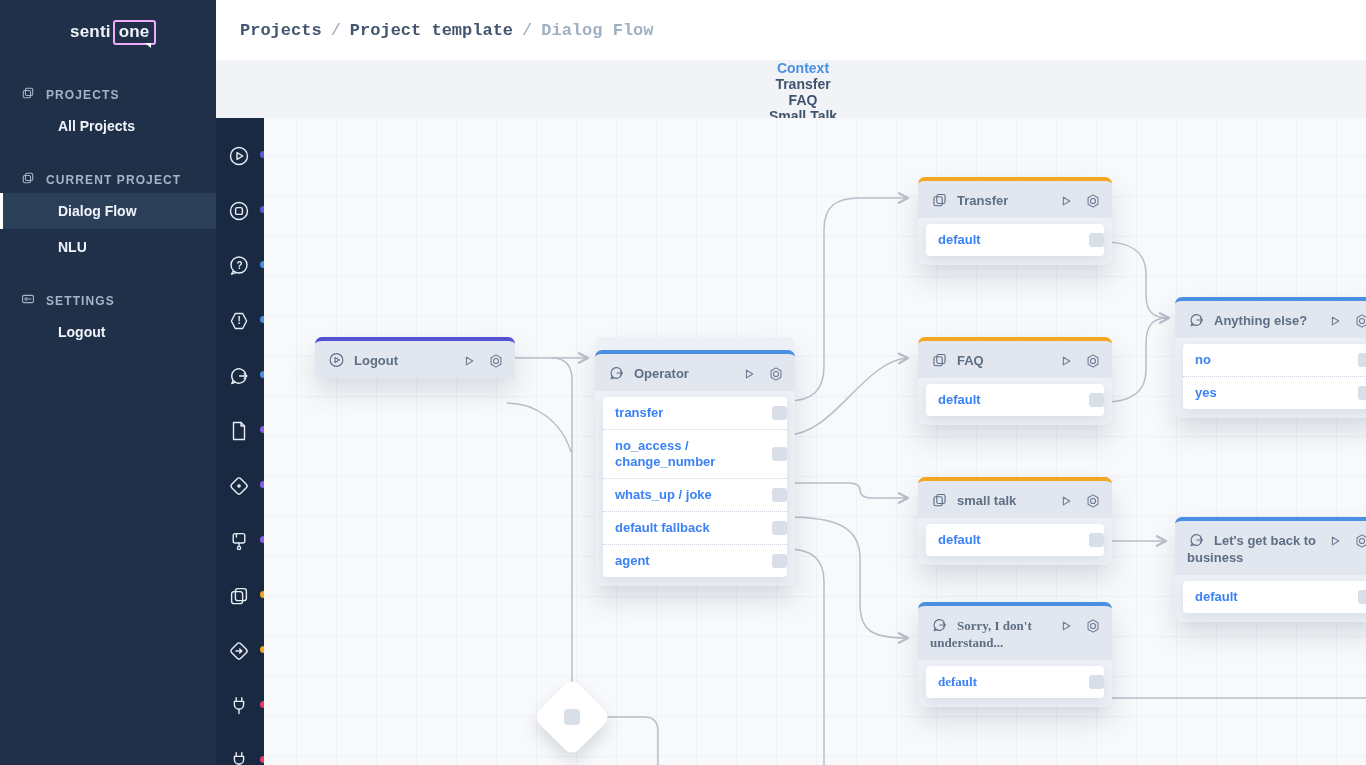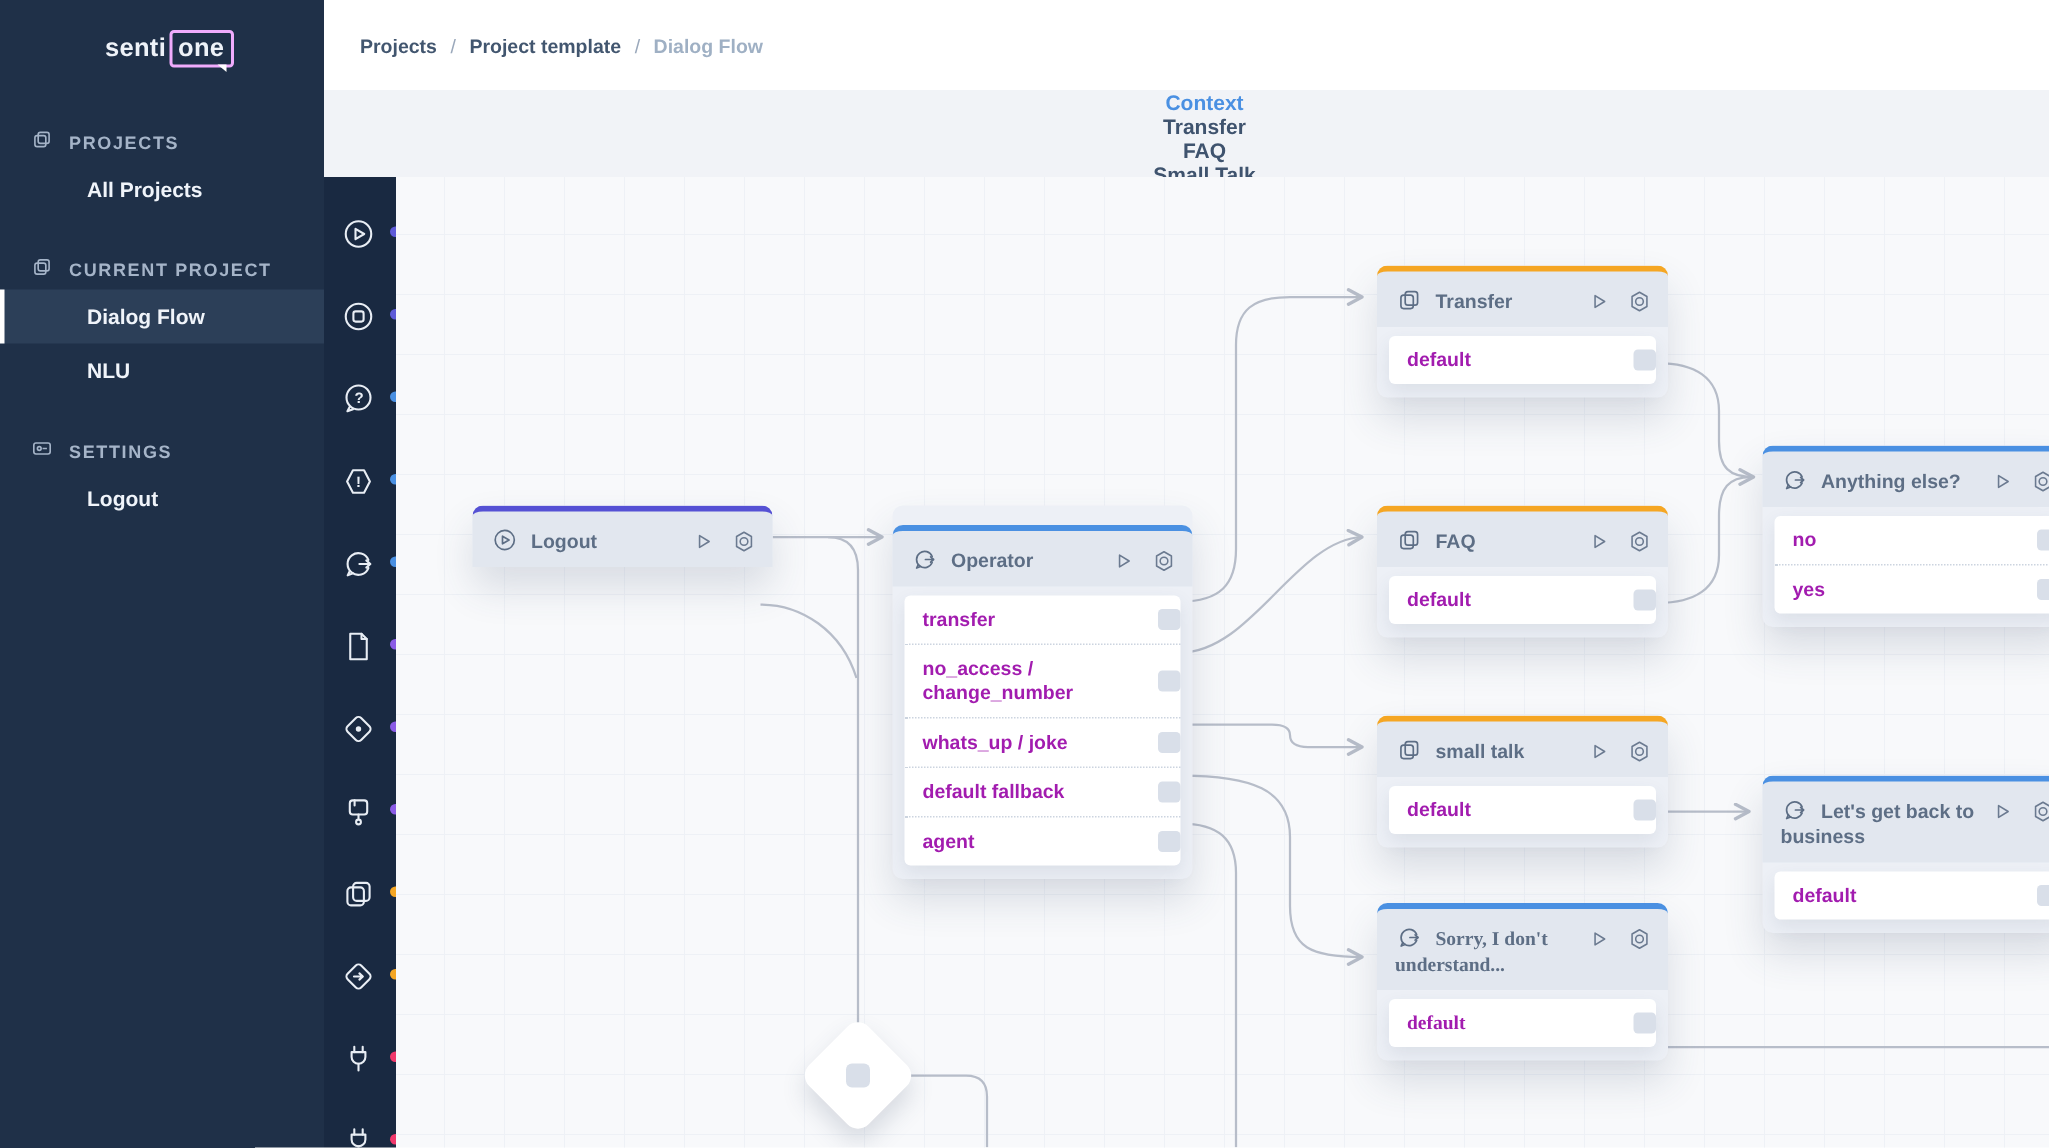--- a/index.html
+++ b/index.html
@@ -20,21 +20,21 @@
   .side-head svg { width:16px; height:16px; stroke:#a5b4c8; fill:none; stroke-width:1.5; }
   .side-item { display:flex; align-items:center; height:36px; padding-left:58px;
     font-size:14px; font-weight:700; color:#f0f4fa; cursor:pointer; position:relative; }
   .side-item.active { background:#2c3f58; }
   .side-item.active::before { content:""; position:absolute; left:0; top:0; bottom:0;
     width:3px; background:#fff; }
 
   
   .topbar { position:absolute; left:216px; top:0; right:0; height:60px; background:#fff;
     display:flex; align-items:center; padding-left:24px; }
-  .crumb { font-size:13px; color:#42566f; font-weight:600; }
+  .crumb { font-size:17px; color:#42566f; font-weight:600;font-family:Liberation Mono, monospace; }
   .crumb .sep { color:#9aa8bb; margin:0 9px; font-weight:400; }
   .crumb .muted { color:#9fb0c4; }
   .tabbar { position:absolute; left:216px; top:60px; right:0; height:58px; background:#f1f3f7;
     display:flex; align-items:center; padding-left:24px;flex-direction:column; }
   .tab { font-size:14px; font-weight:700; color:#3f536e; padding:0 27px; cursor:pointer; }
   .tab.active { color:#4a90e2; }
   .tab.add { color:#8a97a8; font-weight:400; font-size:16px; }
 
   
   .toolstrip { position:absolute; left:216px; top:118px; width:48px; bottom:0;
@@ -63,21 +63,21 @@
   .type-icon { display:inline-block; width:20px; height:18px; vertical-align:-4px; margin-right:7px; }
   .type-icon svg { width:19px; height:18px; stroke:#5d6e85; fill:none; stroke-width:1.5;
     stroke-linecap:round; stroke-linejoin:round; }
   .actions { position:absolute; right:10px; top:11px; display:flex; gap:9px; }
   .actions span { width:18px; height:18px; cursor:pointer; }
   .actions svg { width:18px; height:18px; stroke:#6b7a90; fill:none; stroke-width:1.4;
     stroke-linecap:round; stroke-linejoin:round; }
   .node-body { padding:6px 8px 9px; }
   .rows-card { background:#fff; border-radius:4px; box-shadow:0 5px 12px rgba(59,77,105,.10); }
   .row { position:relative; padding:8px 26px 8px 12px; font-size:13px; font-weight:700;
-    color:#a21caf; line-height:16px; }
+    color:#3b82f6; line-height:16px; }
   .row + .row { border-top:1px dotted #ccd4df; }
   .port { position:absolute; right:0; top:50%; transform:translateY(-50%);
     width:15px; height:14px; background:#d9dfe9; border-radius:3px; cursor:pointer; }
 
   .diamond { position:absolute; width:56px; height:56px; background:#fff; border-radius:10px;
     transform:rotate(45deg); box-shadow:6px 6px 16px rgba(59,77,105,.18); cursor:pointer; }
   .diamond .inner { position:absolute; left:50%; top:50%; width:16px; height:16px;
     transform:translate(-50%,-50%) rotate(-45deg); background:#d9dfe9; border-radius:4px; }
 </style>
 </head>

